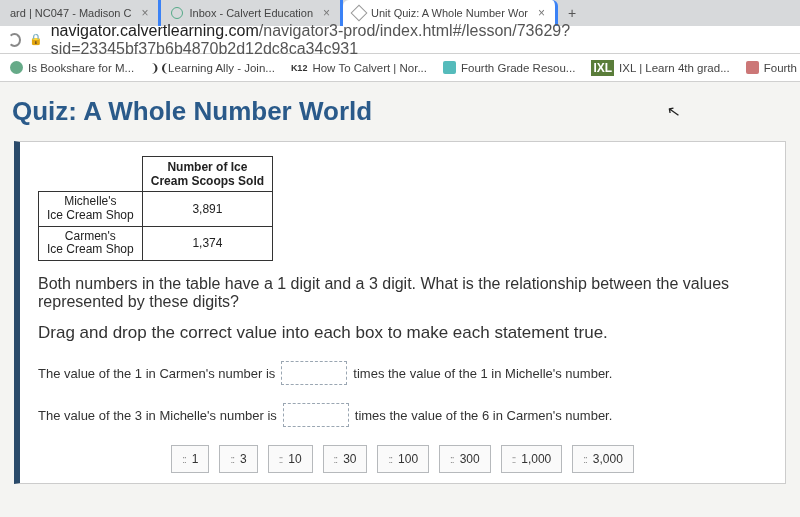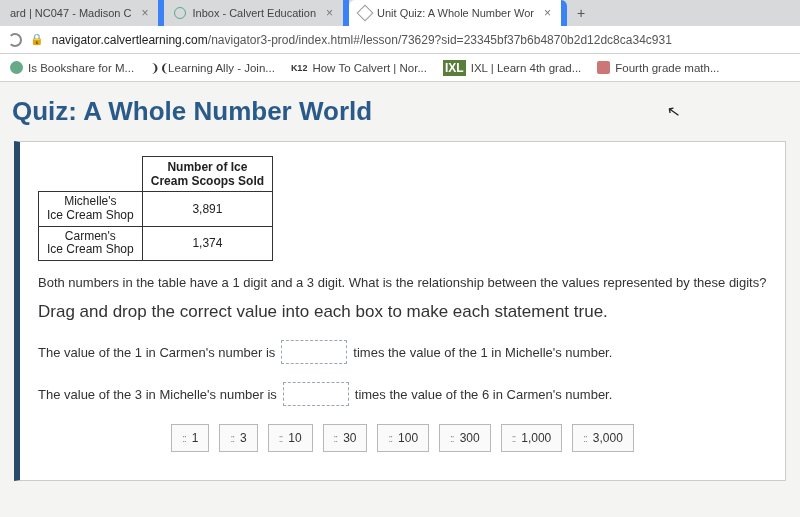--- a/index.html
+++ b/index.html
@@ -1,48 +1,48 @@
 <!DOCTYPE html>
 <html><head>
 <meta charset="utf-8">
 <style>
   * { box-sizing: border-box; margin: 0; padding: 0; font-family: Arial, Helvetica, sans-serif; }
   body { background: #e8e8e8; width: 800px; height: 517px; overflow: hidden; font-size: 12px; color: #222; }
 
   
   .tabstrip { background: #d7d9db; display: flex; height: 26px; align-items: flex-end; padding-left: 0; }
-  .tab { display: flex; align-items: center; gap: 6px; padding: 5px 10px; font-size: 11px; color: #444; border-right: 6px solid #3b82f6; height: 26px; cursor: pointer; }
+  .tab { display: flex; align-items: center; gap: 6px; padding: 5px 10px; font-size: 11px; color: #444; border-right: 3px solid #3b82f6; height: 26px; cursor: pointer; }
   .tab.active { background: #fff; border-top-left-radius: 6px; border-top-right-radius: 6px; }
   .tab .favicon { width: 12px; height: 12px; display:inline-block; }
   .tab .close { color:#777; font-size: 12px; margin-left:4px;}
   .newtab { padding: 5px 10px; color:#555; font-size:14px; cursor:pointer;}
 
   
   .urlbar { background: #fff; display:flex; align-items:center; height: 28px; padding: 0 8px; gap:8px; border-bottom:1px solid #d0d0d0;}
   .urlbar .lock { color:#666; font-size:11px;}
-  .url { font-size: 12px; color:#555; }
+  .url { font-size: 16px; color:#555; }
   .url .domain { color:#222; }
 
   
   .bookmarks { background:#fff; display:flex; align-items:center; height:28px; gap:16px; padding:0 10px; border-bottom:1px solid #d0d0d0; font-size:11.5px; color:#444; white-space:nowrap; overflow:hidden;}
   .bookmarks .bm { display:flex; align-items:center; gap:5px; cursor:pointer;}
   .bookmarks .bm-icon { width:13px; height:13px; border-radius:2px; display:inline-block;}
 
   
   .page { background:#f4f4f2; padding: 10px 14px 0 0; height: calc(517px - 26px - 28px - 28px); position:relative;}
   .title { font-size: 26px; font-weight: bold; color:#2a5a8a; padding: 4px 0 14px 12px;}
   .content-panel { background:#fff; margin-left: 14px; padding: 14px 18px 10px 18px; border:1px solid #ccc; border-left: 6px solid #2a4a6a; min-height: 340px;}
 
   table.data { border-collapse: collapse; margin-bottom: 14px;}
   table.data th, table.data td { border:1px solid #333; padding:3px 8px; text-align:center; font-size:12px;}
   table.data th { font-weight: bold; }
   table.data .blank { border:none; }
   table.data .rowhdr { font-weight:normal; line-height:1.15;}
 
-  .qtext { font-size: 13px; color:#333; margin-bottom: 12px;}
+  .qtext { font-size: 16px; color:#333; margin-bottom: 12px;}
   .instr { font-size: 17px; color:#333; margin-bottom: 18px;}
 
   .sentence { font-size: 13px; color:#333; display:flex; align-items:center; gap:6px; margin-bottom: 18px; flex-wrap:wrap;}
   .dropzone { display:inline-block; width:66px; height:24px; border:1.5px dashed #9aa6b2; background:#fff;}
 
   .tile-row { display:flex; justify-content:center; gap:10px; margin-top: 8px;}
   .tile { border:1px solid #b6b9bc; background:#fafafa; padding:6px 10px; font-size:12px; color:#333; display:flex; align-items:center; gap:6px; cursor:grab;}
   .grip { color:#888; font-size:10px; letter-spacing:-1px;}
 
   .cursor { position:absolute; top: 20px; right: 120px; font-size:16px; color:#222; transform: rotate(-10deg); pointer-events:none;}
@@ -83,20 +83,24 @@
     <span class="bm-icon" style="background:#6a8;border-radius:50%;"></span>
     <span>Is Bookshare for M...</span>
   </span>
   <span class="bm">
     <span class="bm-icon" style="color:#333;">❩❨</span>
     <span>Learning Ally - Join...</span>
   </span>
   <span class="bm">
     <span style="font-weight:bold;font-size:9px;color:#333;">K12</span>
     <span>How To Calvert | Nor...</span>
+  </span>
+  <span class="bm">
+    <span class="bm-icon" style="background:#5bb;"></span>
+    <span>Fourth Grade Resou...</span>
   </span>
   <span class="bm">
     <span style="font-weight:bold;font-size:12px;background:#5a7d3a;color:#fff;padding:1px 2px;">IXL</span>
     <span>IXL | Learn 4th grad...</span>
   </span>
   <span class="bm">
     <span class="bm-icon" style="background:#c77;"></span>
     <span>Fourth grade math...</span>
   </span>
 

